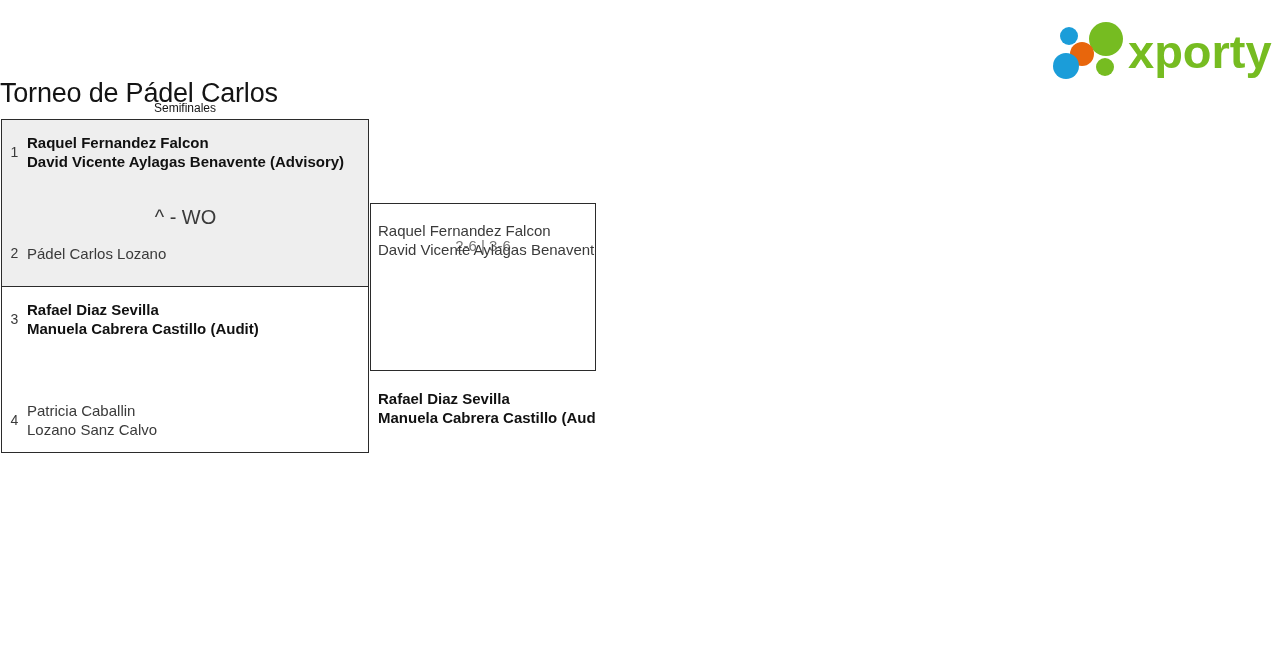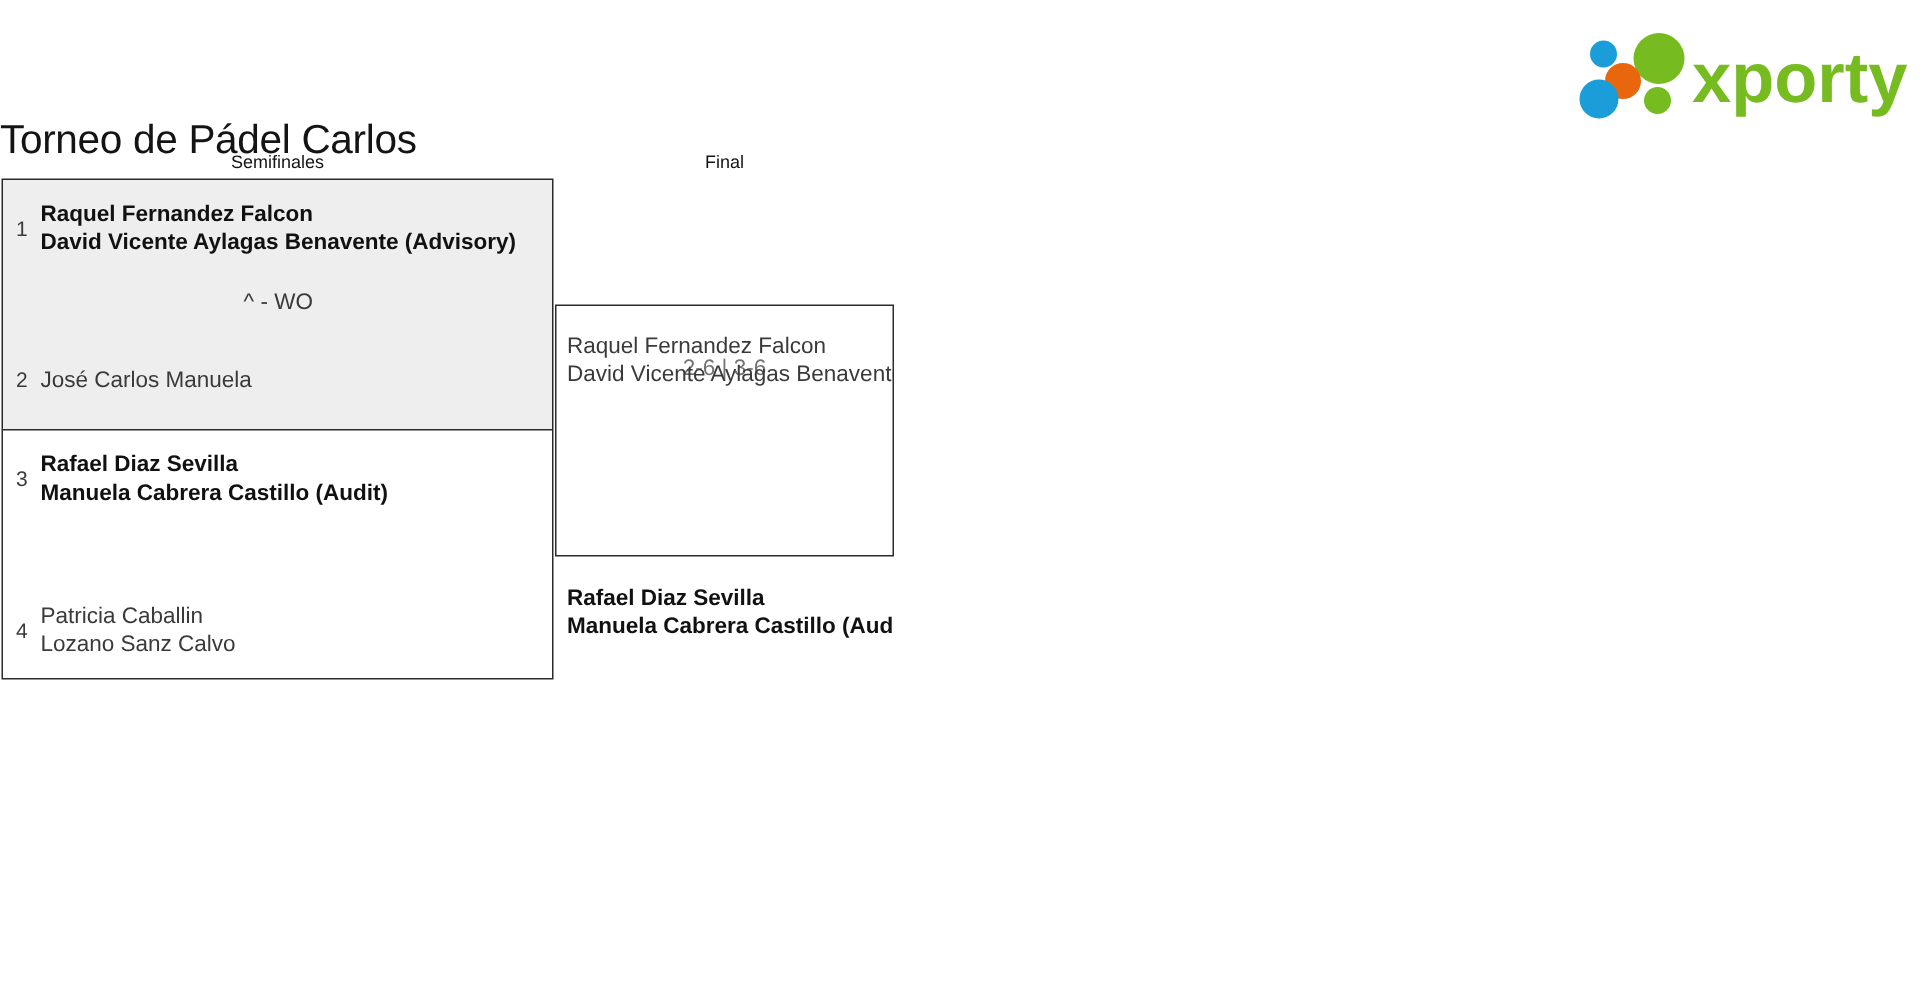--- a/index.html
+++ b/index.html
@@ -104,24 +104,24 @@
     line-height: 19px;
     color: #3a3a3a;
     white-space: nowrap;
   }
   .team.winner .team-names { font-weight: bold; color: #111111; }
   .name-line { display: block; }
 
   .match-score {
     position: absolute;
     left: 25px;
-    top: 72px;
+    top: 88px;
     width: 317px;
     text-align: center;
-    font-size: 15px;
+    font-size: 20px;
     line-height: 19px;
     color: #3a3a3a;
     white-space: nowrap;
   }
 
   
   .final-box {
     position: absolute;
     left: 370px;
     top: 125px;
@@ -184,39 +184,38 @@
       </g>
       <text x="80" y="48" font-family="Liberation Sans, sans-serif" font-size="47" font-weight="bold" fill="#76bc21">xporty</text>
     </svg>
   </div>
 
 </div>
 
 <div class="bracket">
 
   <div class="round-heading semis">Semifinales</div>
-  <div class="round-heading final">Final</div>
 
   <div class="sf-column">
 
     <div class="sf-match shaded">
       <div class="team top winner">
         <span class="seed">1</span>
         <span class="team-names">
           <span class="name-line">Raquel Fernandez Falcon</span>
           <span class="name-line">David Vicente Aylagas Benavente (Advisory)</span>
         </span>
       </div>
 
       <div class="match-score">^ - WO</div>
 
       <div class="team bottom">
         <span class="seed">2</span>
         <span class="team-names">
-          <span class="name-line">José Carlos Manuela</span>
+          <span class="name-line">Pádel Carlos Lozano</span>
         </span>
       </div>
     </div>
 
     <div class="sf-match divider">
       <div class="team top winner">
         <span class="seed">3</span>
         <span class="team-names">
           <span class="name-line">Rafael Diaz Sevilla</span>
           <span class="name-line">Manuela Cabrera Castillo (Audit)</span>

